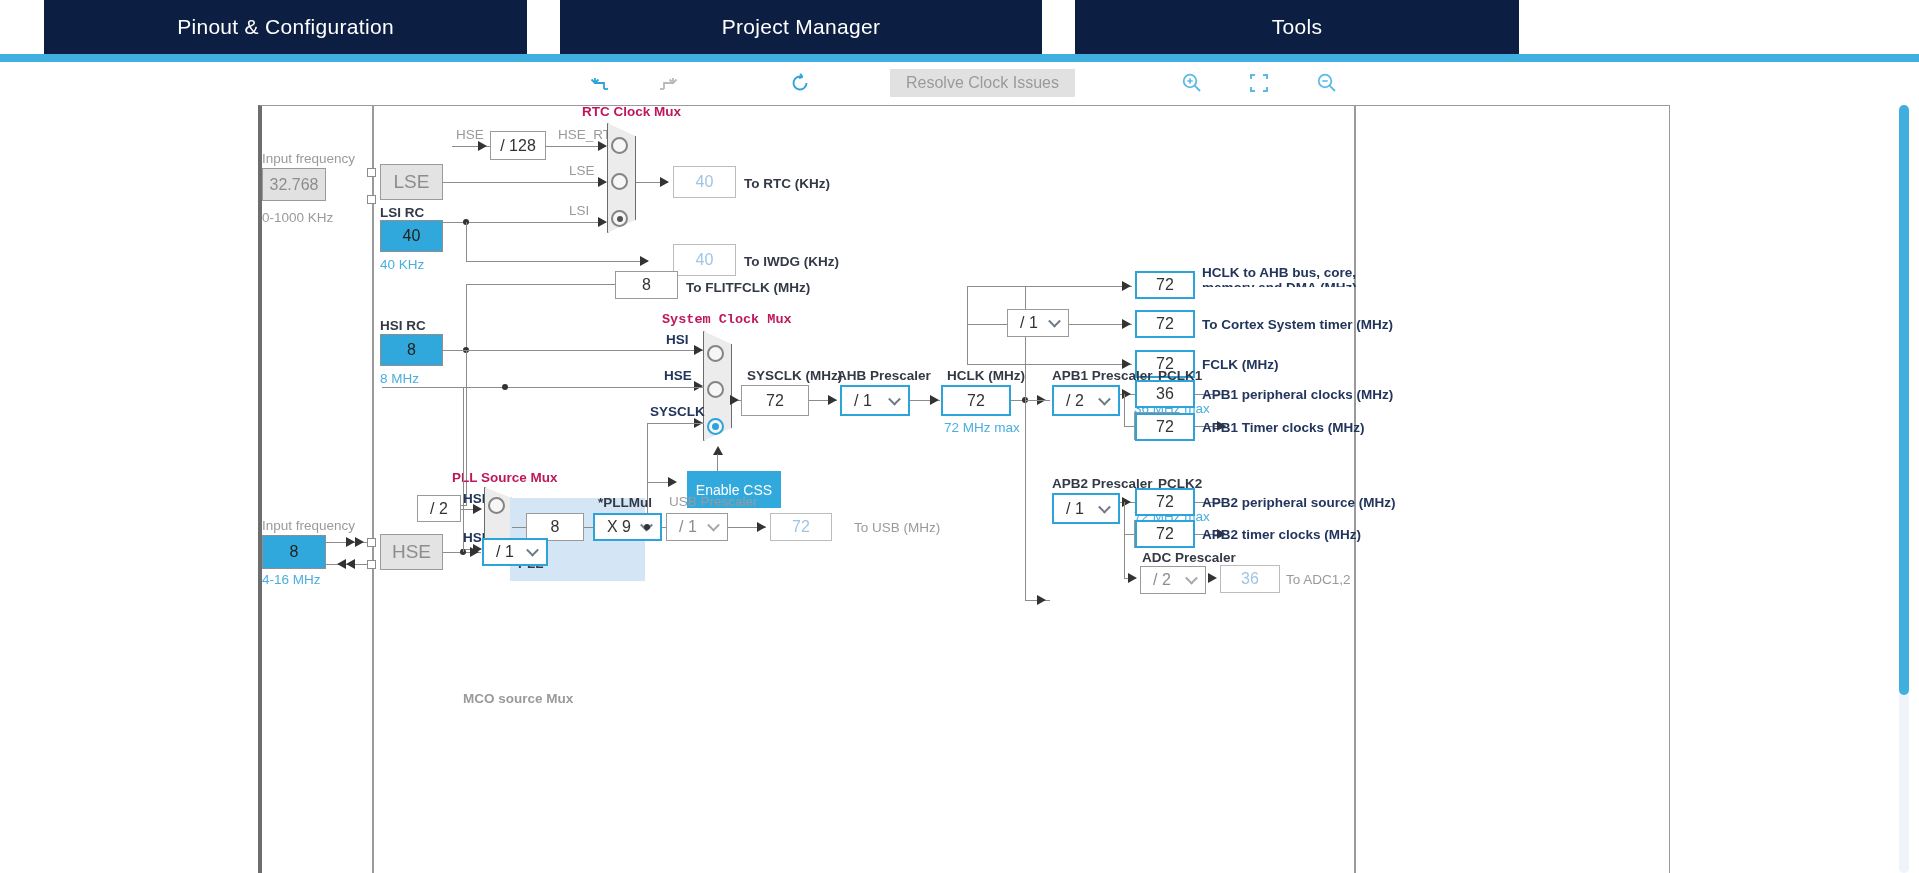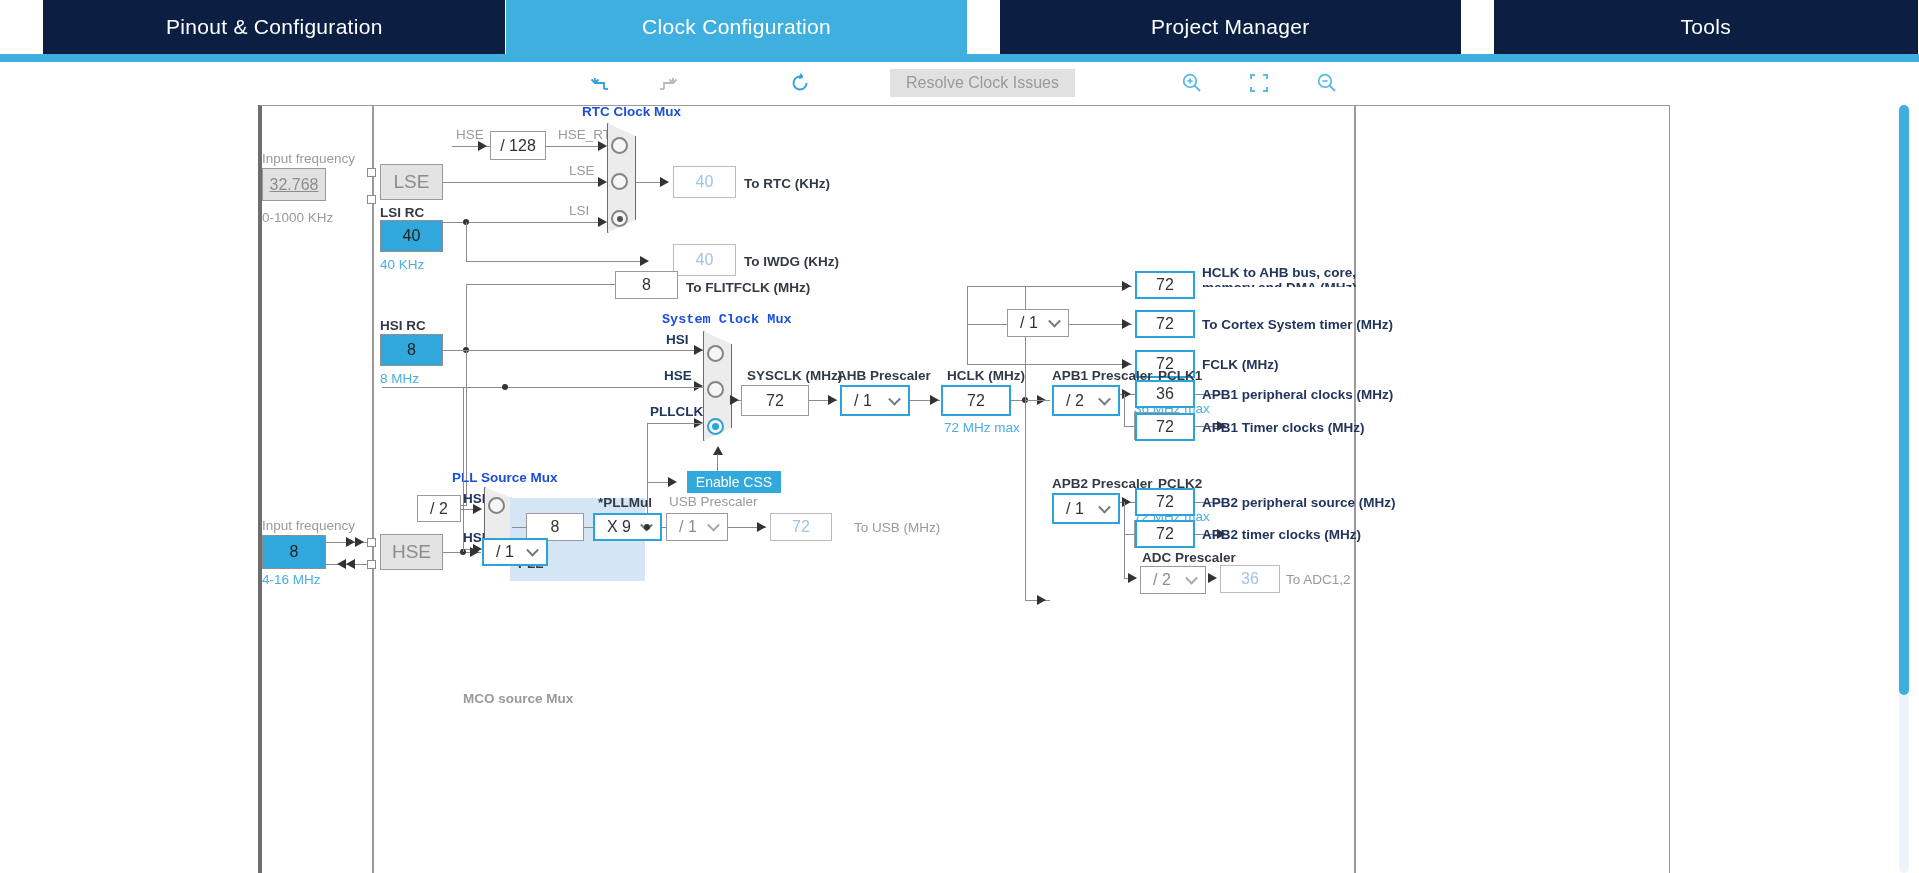--- a/index.html
+++ b/index.html
@@ -137,21 +137,21 @@
   }
   .ddl.gray .chev { border-color: #a8a8a8; }
 
   
   .lbl { position: absolute; font-size: 13.5px; white-space: nowrap; }
   .lbl.dark   { color: #333a46; font-weight: bold; }
   .lbl.navy   { color: #22355c; font-weight: bold; }
   .lbl.gray   { color: #9a9a9a; }
   .lbl.grayb  { color: #9a9a9a; font-weight: bold; }
   .lbl.blue   { color: #4aaee0; }
-  .lbl.muxname { color: #1d4ed8; font-weight: bold; font-size: 13.5px; }
+  .lbl.muxname { color: #be185d; font-weight: bold; font-size: 13.5px; }
 
   
   .hline { position: absolute; height: 1px; background: #8c8c8c; }
   .vlin  { position: absolute; width: 1px; background: #8c8c8c; }
 
   
   .arrow {
     position: absolute;
     width: 0; height: 0;
     border-top: 5px solid transparent;
@@ -250,21 +250,20 @@
     line-height: 15px; width: 190px;
     overflow: hidden; height: 22px;
   }
 </style>
 </head>
 <body>
 
 <div id="tabbar">
   <div class="edge"></div>
   <div class="tab dark" id="tab-pinout">Pinout &amp; Configuration</div>
-  <div class="tab active" id="tab-clock">Clock Configuration</div>
   <div class="tab dark" id="tab-project">Project Manager</div>
   <div class="tab dark" id="tab-tools">Tools</div>
 </div>
 <div id="tab-underline"></div>
 
 <div id="toolbar">
 
   <div class="tb-icon" id="tb-undo">
     <svg width="22" height="22" viewBox="0 0 22 22">
       <path d="M6 6 L6 11 L15 11 L15 17" fill="none" stroke="#2da3dc" stroke-width="1.8"></path>
@@ -312,21 +311,21 @@
     </svg>
   </div>
 </div>
 
 <div id="canvas">
 
   <div id="vline-left"></div>
   <div id="vline-mid"></div>
 
   <div class="lbl gray" style="left:0px; top:45px;">Input frequency</div>
-  <div class="vbox gray-fill" style="left:0px; top:62px; width:64px; height:33px;text-decoration:underline;">32.768</div>
+  <div class="vbox gray-fill" style="left:0px; top:62px; width:64px; height:33px;">32.768</div>
   <div class="lbl gray" style="left:0px; top:104px;">0-1000 KHz</div>
 
   <div class="term" style="left:105px; top:62px;"></div>
   <div class="term" style="left:105px; top:89px;"></div>
 
   <div class="vbox srcbox" style="left:118px; top:58px; width:63px; height:36px;">LSE</div>
 
   <div class="lbl dark" style="left:118px; top:99px;">LSI RC</div>
   <div class="vbox blue-fill" style="left:118px; top:114px; width:63px; height:32px;">40</div>
   <div class="lbl blue" style="left:118px; top:151px;">40 KHz</div>
@@ -385,35 +384,35 @@
   <div class="hline" style="left:155px; top:403px; width:50px;"></div>
 
   <div class="lbl muxname" style="left:400px; top:206px;font-family:Liberation Mono, monospace;">System Clock Mux</div>
   <div class="mux m-sys" style="left:441px; top:225px; width:29px; height:110px;"></div>
   <div class="radio" style="left:445px; top:239px;"></div>
   <div class="radio" style="left:445px; top:275px;"></div>
   <div class="radio sel-blue" style="left:445px; top:312px;"></div>
 
   <div class="lbl navy" style="left:404px; top:226px;">HSI</div>
   <div class="lbl navy" style="left:402px; top:262px;">HSE</div>
-  <div class="lbl navy" style="left:388px; top:298px;">PLLCLK</div>
+  <div class="lbl navy" style="left:388px; top:298px;">SYSCLK</div>
 
   <div class="arrow" style="left:432px; top:239px;"></div>
   <div class="arrow" style="left:432px; top:275px;"></div>
   <div class="arrow" style="left:432px; top:312px;"></div>
 
   <div class="hline" style="left:120px; top:281px; width:322px;"></div>
   <div class="dot" style="left:240px; top:278px;"></div>
 
   <div class="hline" style="left:385px; top:317px; width:57px;"></div>
   <div class="vlin" style="left:385px; top:317px; height:108px;"></div>
 
   <div class="arrow up" style="left:451px; top:340px;"></div>
   <div class="vlin" style="left:455px; top:348px; height:18px;"></div>
-  <div id="enable-css" style="left:425px; top:365px; width:94px; height:22px;">Enable CSS</div>
+  <div id="enable-css" style="left:425px; top:365px; width:94px; height:37px;">Enable CSS</div>
   <div class="hline" style="left:385px; top:376px; width:28px;"></div>
   <div class="arrow" style="left:406px; top:371px;"></div>
 
   <div class="lbl dark" style="left:485px; top:262px;">SYSCLK (MHz)</div>
   <div class="vbox" style="left:479px; top:279px; width:68px; height:31px;">72</div>
   <div class="hline" style="left:470px; top:294px; width:9px;"></div>
   <div class="arrow" style="left:468px; top:289px;"></div>
 
   <div class="hline" style="left:547px; top:294px; width:28px;"></div>
   <div class="arrow" style="left:566px; top:289px;"></div>

